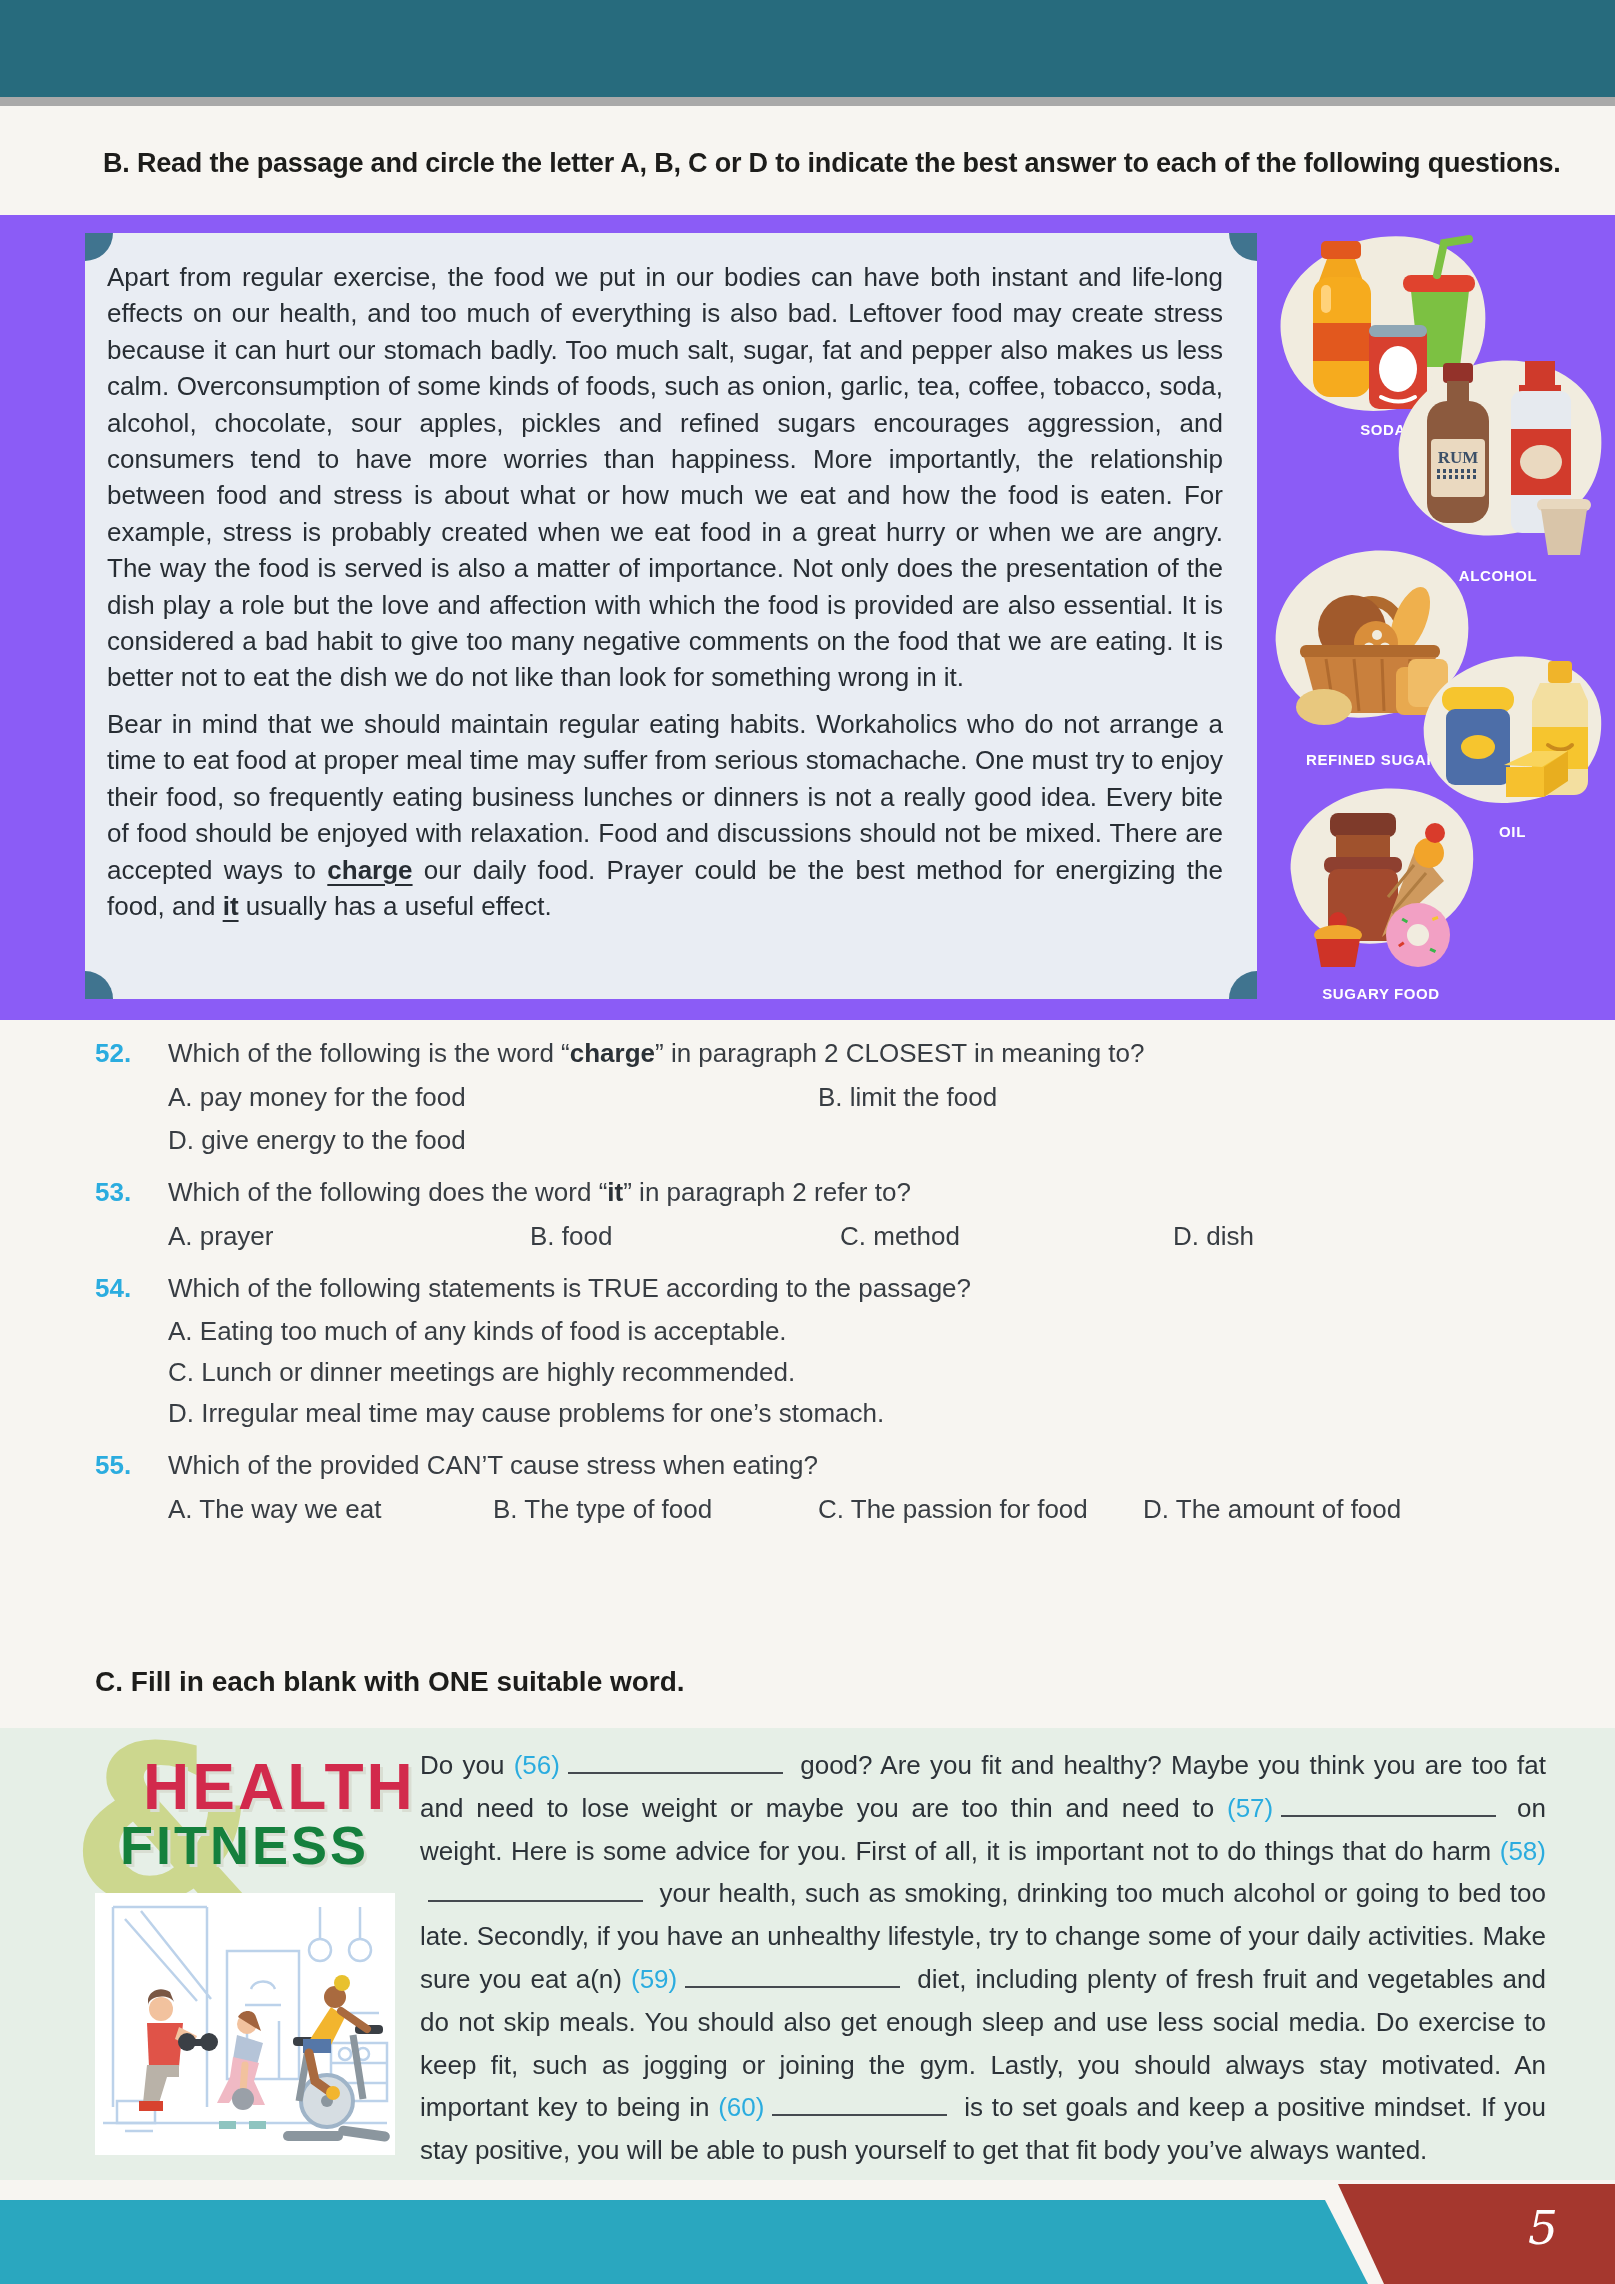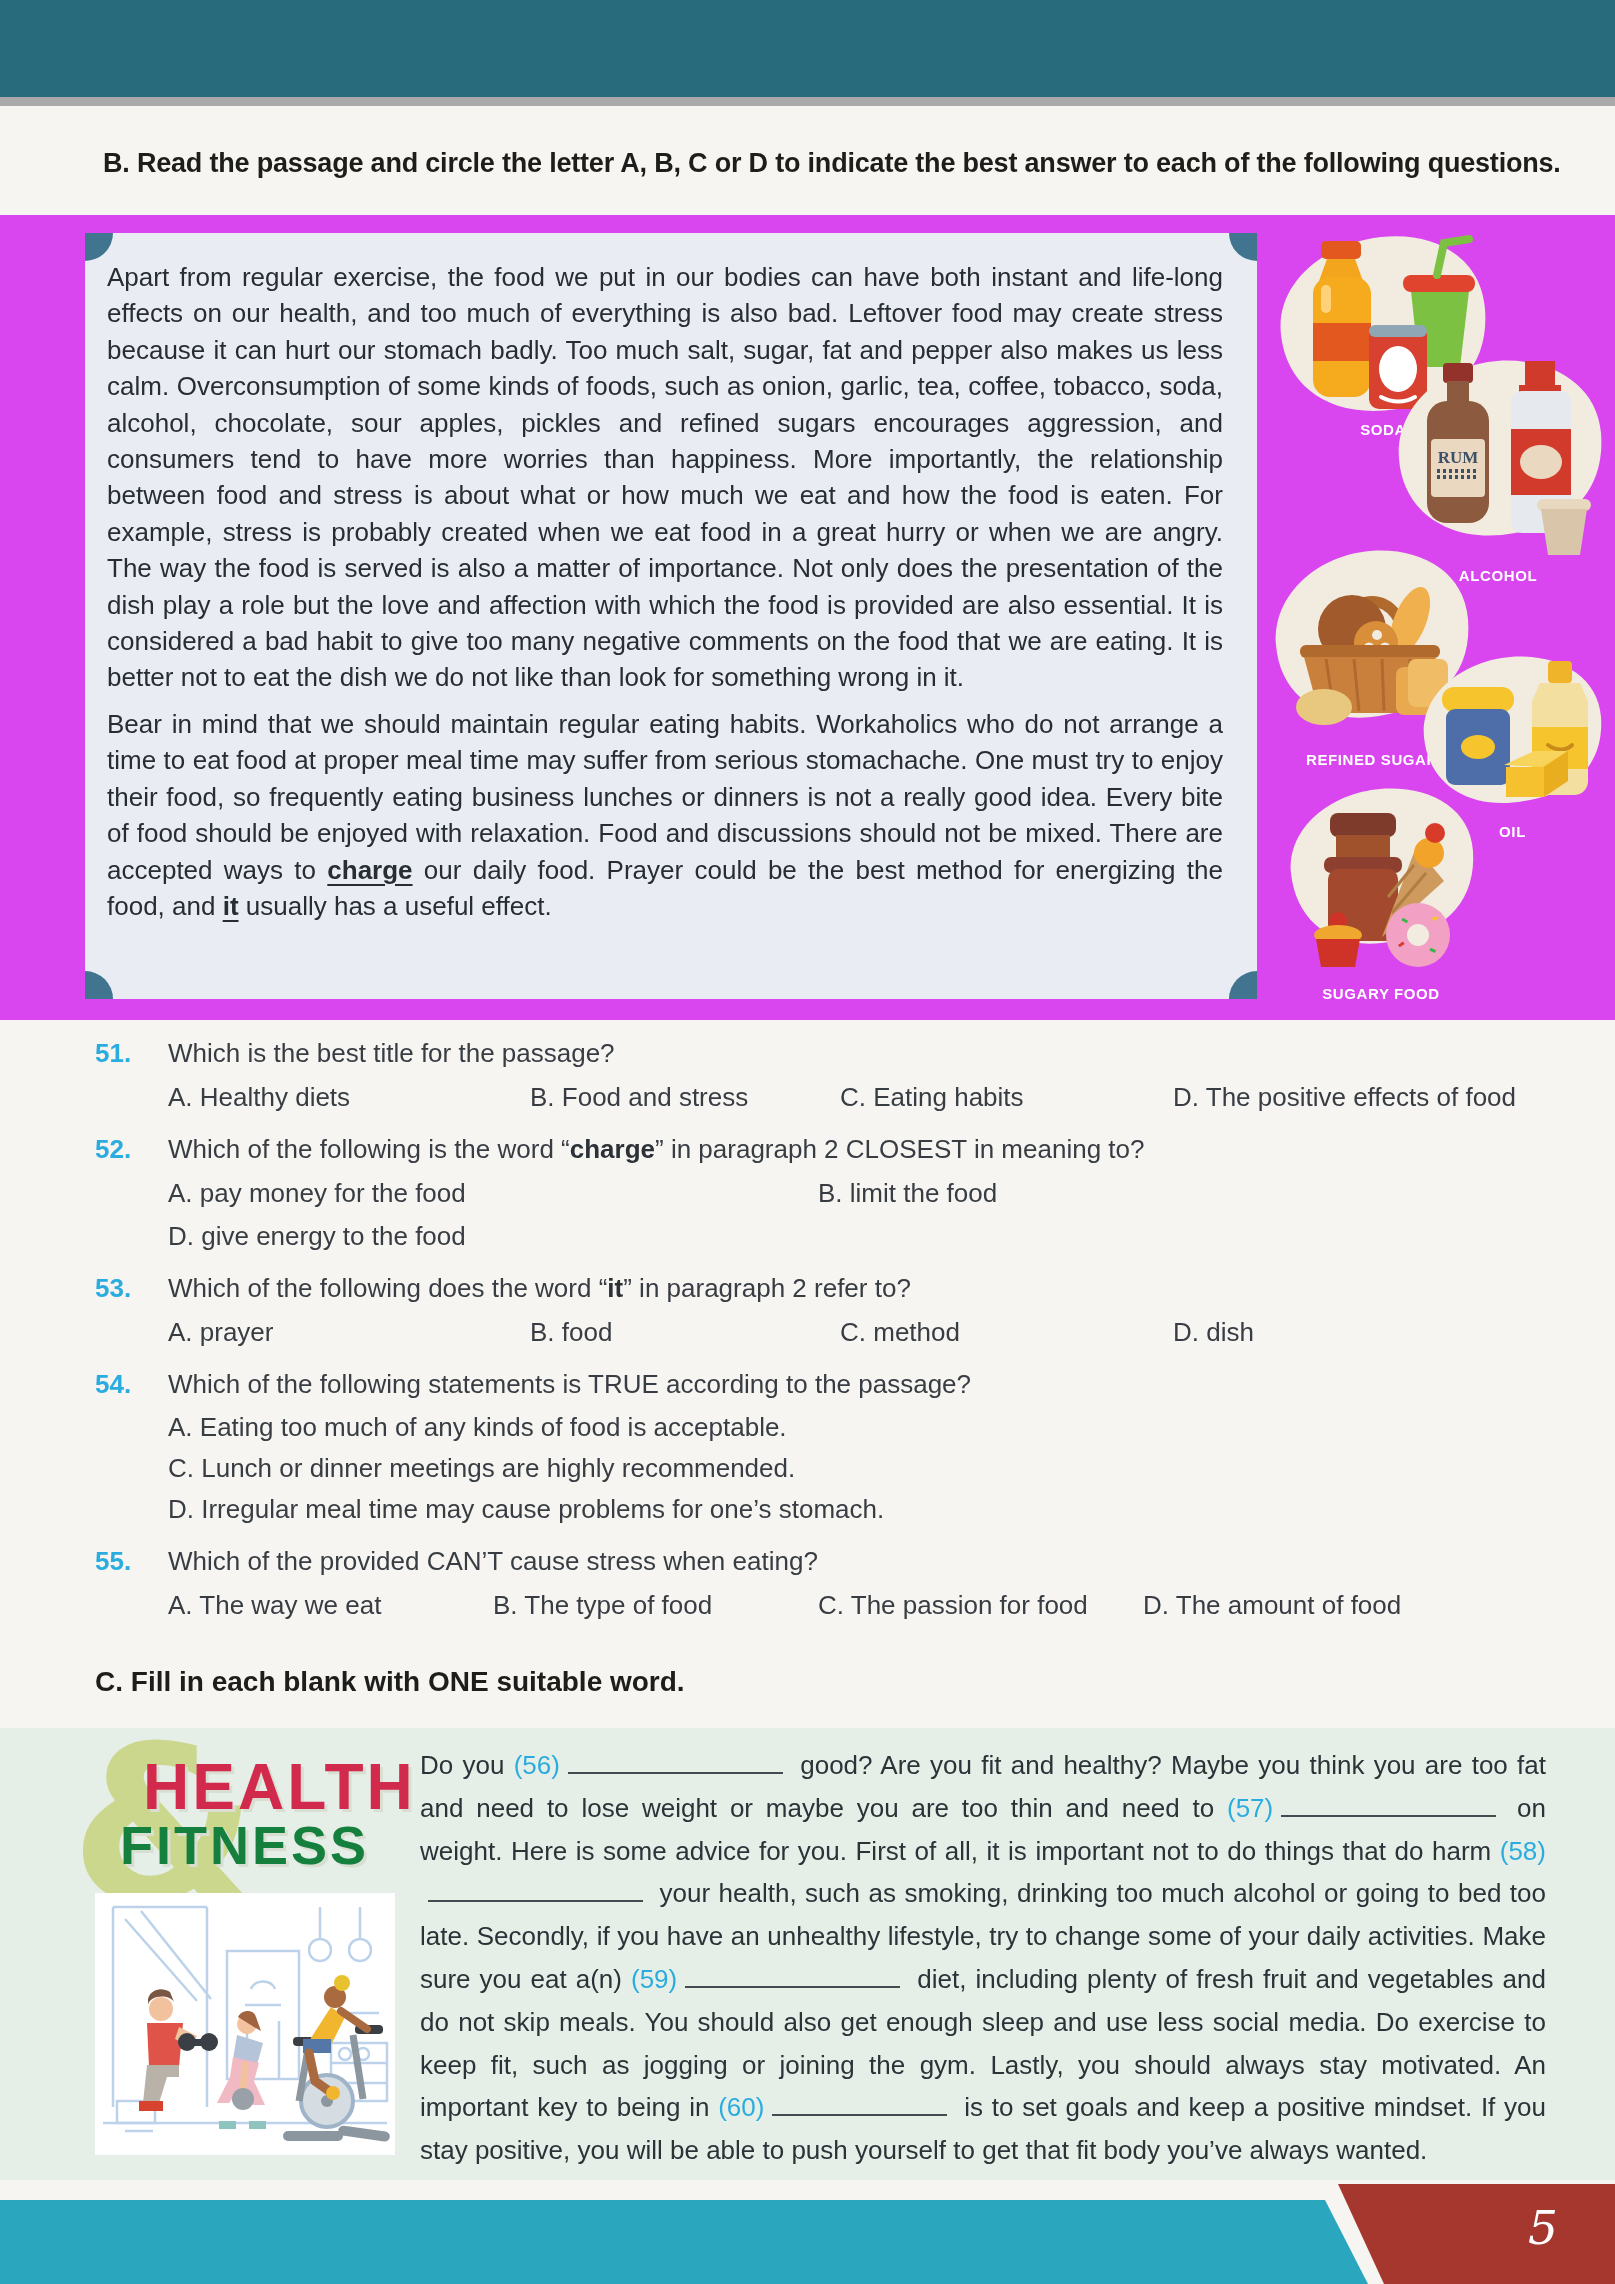--- a/index.html
+++ b/index.html
@@ -5,21 +5,21 @@
   html,body{margin:0;padding:0;}
   body{
     width:1615px;height:2284px;position:relative;overflow:hidden;
     background:#f7f5f1;
     font-family:"Liberation Sans",sans-serif;
     color:#2b3137;
   }
   .topbar{position:absolute;left:0;top:0;width:1615px;height:97px;background:#276b7d;}
   .graybar{position:absolute;left:0;top:97px;width:1615px;height:9px;background:#a9a9a9;}
   .heading-b{position:absolute;left:95px;top:148px;width:1470px;font-size:27px;font-weight:bold;color:#1d1d1b;letter-spacing:-0.2px;margin-left:8px;}
-  .blue-panel{position:absolute;left:0;top:215px;width:1615px;height:805px;background:#d946ef;}
+  .blue-panel{position:absolute;left:0;top:215px;width:1615px;height:805px;background:#8b5cf6;}
   .passage-box{position:absolute;left:85px;top:18px;width:1172px;height:766px;background:#e9edf3;overflow:hidden;box-sizing:border-box;padding:26px 34px 0 22px;}
   .notch{position:absolute;width:56px;height:56px;border-radius:50%;background:#40748f;}
   .notch.tl{top:-28px;left:-28px}.notch.tr{top:-28px;right:-28px}
   .notch.bl{bottom:-28px;left:-28px}.notch.br{bottom:-28px;right:-28px}
   .passage-box p{margin:0;font-size:26px;line-height:36.4px;text-align:justify;color:#272d33;}
   .passage-box p + p{margin-top:10px;}
   .kw{font-weight:bold;text-decoration:underline;text-decoration-thickness:2px;text-underline-offset:5px;}
   .food-group{position:absolute;text-align:center;}
   .food-group svg{display:block;margin:0 auto;}
   .food-label{font-size:15px;font-weight:bold;color:#ffffff;letter-spacing:0.6px;margin-top:4px;}
@@ -171,29 +171,20 @@
       <circle cx="52" cy="136" r="9" fill="#cf3327"></circle>
       <ellipse cx="52" cy="150" rx="24" ry="10" fill="#f0a72e"></ellipse>
       <path d="M30 154l5 28h34l5-28z" fill="#cf3327"></path>
     </svg>
     <div class="food-label">SUGARY FOOD</div>
   </div>
 </div>
 
 <div class="questions">
 
-  <div class="q">
-    <div class="q-line"><span class="q-num">51.</span><span class="q-text">Which is the best title for the passage?</span></div>
-    <div class="opts grid4a">
-      <span class="opt">A. Healthy diets</span>
-      <span class="opt">B. Food and stress</span>
-      <span class="opt">C. Eating habits</span>
-      <span class="opt">D. The positive effects of food</span>
-    </div>
-  </div>
 
   <div class="q">
     <div class="q-line"><span class="q-num">52.</span><span class="q-text"><span>Which of the following is the word “</span><b>charge</b><span>” in paragraph 2 CLOSEST in meaning to?</span></span></div>
     <div class="opts grid2">
       <span class="opt">A. pay money for the food</span>
       <span class="opt">B. limit the food</span>
       <span class="opt">D. give energy to the food</span>
     </div>
   </div>
 

